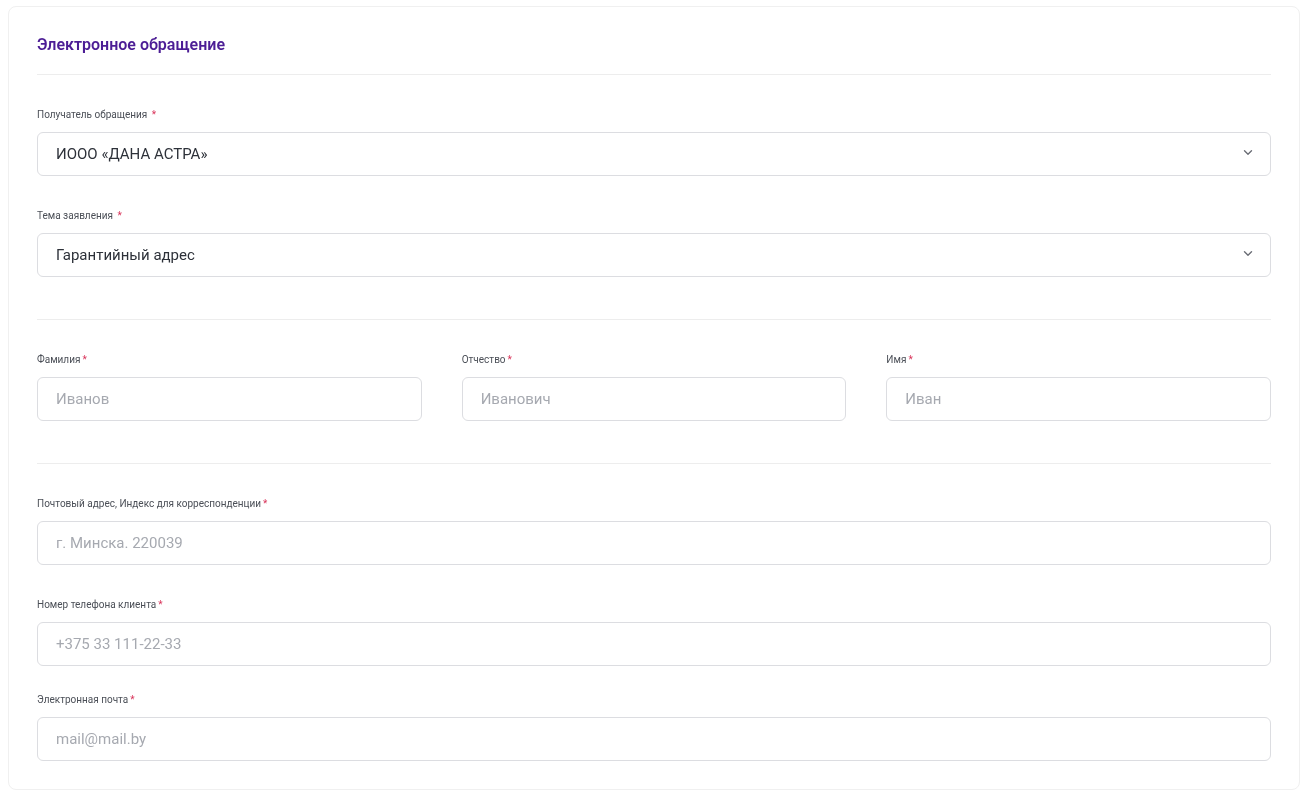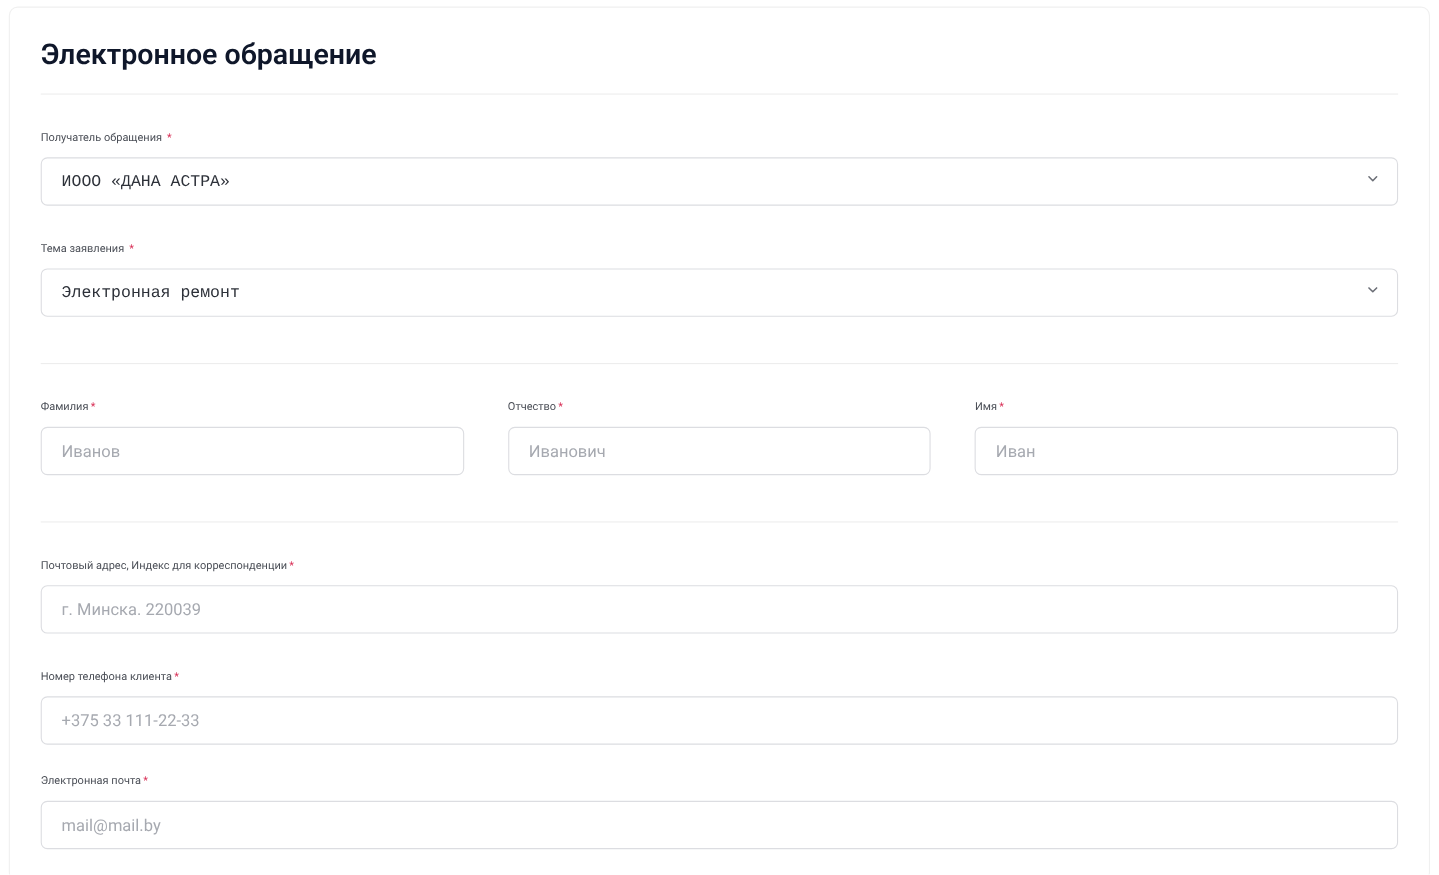--- a/index.html
+++ b/index.html
@@ -12,23 +12,23 @@
       overflow: hidden;
     }
     .card {
       background: #fff;
       border: 1px solid #f0f0f0;
       border-radius: 8px;
       margin: 6px 8px;
       padding: 0 28px 28px 28px;
     }
     .page-title {
-      font-size: 26px;
+      font-size: 16px;
       font-weight: 600;
-      color: #0f172a;
+      color: #4c1d95;
       padding: 28px 0 20px 0;
       border-bottom: 1px solid #ededed;
     }
     .section {
       padding-top: 34px;
     }
     .hr-sep {
       border: none;
       border-top: 1px solid #ededed;
       margin-top: 42px;
@@ -39,21 +39,20 @@
       color: #4b4f57;
       margin-bottom: 12px;
       display: block;
     }
     .req {
       color: #d9345a;
       margin-left: 2px;
     }
     .select-wrap {
       position: relative;
-      font-family: Liberation Mono, monospace;
     }
     .select, .input {
       width: 100%;
       height: 44px;
       border: 1px solid #dcdde1;
       border-radius: 6px;
       background: #fff;
       font-size: 15px;
       color: #2d3139;
       padding: 0 40px 0 18px;
@@ -111,21 +110,21 @@
       </div>
     </div>
   </div>
 
   <div class="mt-block">
     <div class="field-group">
       <label class="label">
         <span>Тема заявления</span><span class="req"> *</span>
       </label>
       <div class="select-wrap">
-        <button type="button" class="select">Электронная ремонт</button>
+        <button type="button" class="select">Гарантийный адрес</button>
         <span class="chevron">
           <svg width="14" height="14" viewBox="0 0 16 16" fill="none">
               <path d="M4 6l4 4 4-4" stroke="currentColor" stroke-width="1.6" stroke-linecap="round" stroke-linejoin="round"></path>
             </svg>
         </span>
       </div>
     </div>
   </div>
 
   <hr class="hr-sep">

